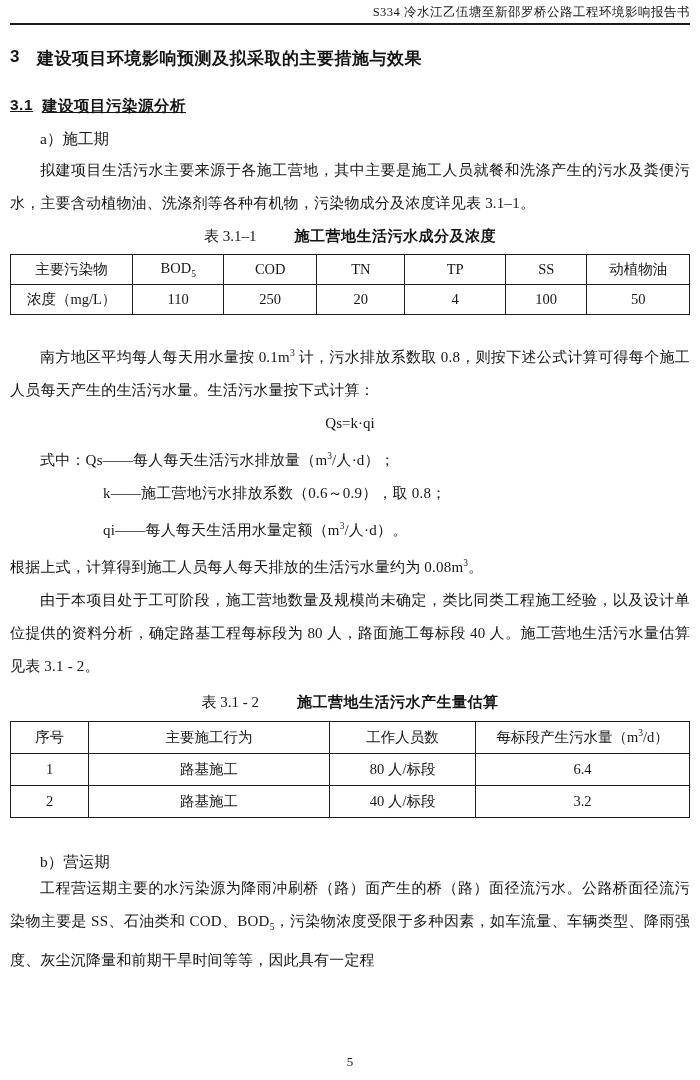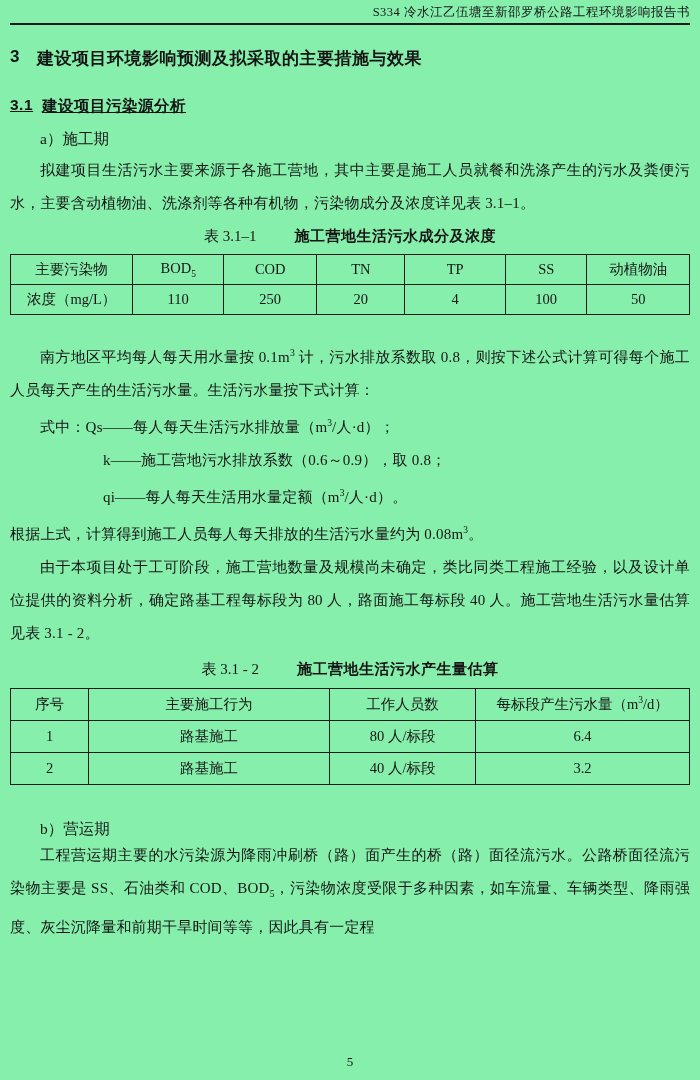--- a/index.html
+++ b/index.html
@@ -1,17 +1,17 @@
 <!DOCTYPE html>
 <html lang="zh"><head>
 <meta charset="utf-8">
 <style>
   html,body{margin:0;padding:0;background:#e9e9e9;}
   .page{
-    width:700px;height:1080px;background:#86efac;color:#151515;
+    width:700px;height:1080px;background:#ffffff;color:#151515;
     font-family:"Liberation Serif","DejaVu Serif",serif;
     position:relative;box-sizing:border-box;padding:0 10px;overflow:hidden;
     margin:0 auto;
   }
   .running-header{
     padding-top:5px;text-align:right;font-size:12.5px;line-height:15px;
     letter-spacing:0.5px;
   }
   .header-rule{border-bottom:2px solid #1c1c1c;margin-top:3px;}
   .h1{
@@ -119,20 +119,21 @@
       <td>20</td>
       <td>4</td>
       <td>100</td>
       <td>50</td>
     </tr>
   </tbody>
     </table>
 
   <p class="body indent after-table">南方地区平均每人每天用水量按 0.1m<sup>3</sup> 计，污水排放系数取 0.8，则按下述公式计算可得每个施工人员每天产生的生活污水量。生活污水量按下式计算：</p>
 
+  <div class="formula">Qs=k·qi</div>
 
   <p class="body def-qs">式中：Qs——每人每天生活污水排放量（m<sup>3</sup>/人·d）；</p>
   <p class="body def-k">k——施工营地污水排放系数（0.6～0.9），取 0.8；</p>
   <p class="body def-k">qi——每人每天生活用水量定额（m<sup>3</sup>/人·d）。</p>
 
   <p class="body">根据上式，计算得到施工人员每人每天排放的生活污水量约为 0.08m<sup>3</sup>。</p>
 
   <p class="body indent">由于本项目处于工可阶段，施工营地数量及规模尚未确定，类比同类工程施工经验，以及设计单位提供的资料分析，确定路基工程每标段为 80 人，路面施工每标段 40 人。施工营地生活污水量估算见表 3.1 - 2。</p>
 
   <div class="caption c2">

